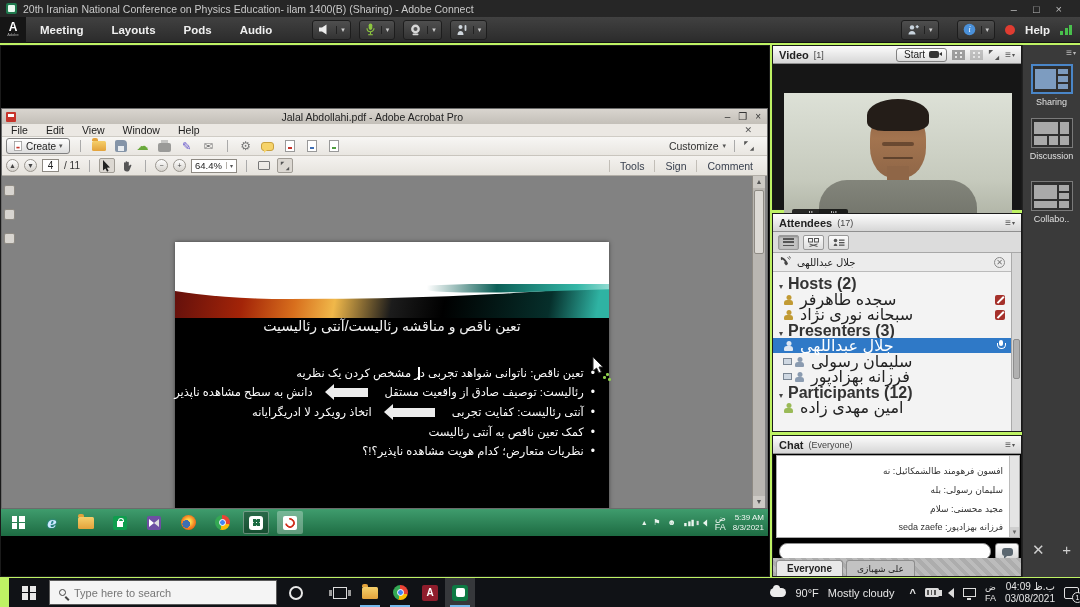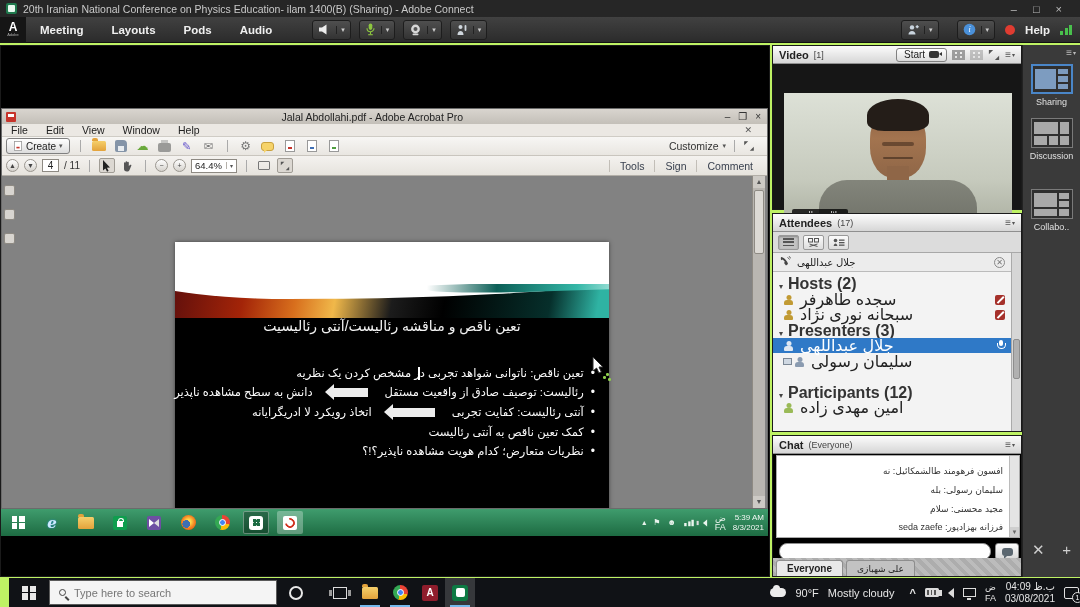--- a/index.html
+++ b/index.html
@@ -556,21 +556,21 @@
     <div style="margin-top:11px">
       <div class="thumb" style="grid-template-columns:1.4fr 1fr 1fr;grid-template-rows:1.4fr 1fr">
         <span class="b" style="grid-column:1/3"></span>
         <span class="b"></span>
         <span class="b"></span>
         <span class="b"></span>
         <span class="b"></span>
       </div>
       <div class="laylabel">Discussion</div>
     </div>
-    <div style="margin-top:28px">
+    <div style="margin-top:20px">
       <div class="thumb" style="grid-template-columns:2.2fr 1fr;grid-template-rows:1fr 1fr 1fr">
         <span class="b" style="grid-row:1/3"></span>
         <span class="b"></span>
         <span class="b"></span>
         <span class="b"></span>
         <span class="b"></span>
       </div>
       <div class="laylabel">Collabo..</div>
     </div>
     <div style="position:absolute;left:0;right:0;bottom:18px;display:flex;justify-content:space-around">
@@ -635,20 +635,25 @@
       </div>
       <div class="mrow sel" style="top:66px">
         <span class="pers" style="--c:#dfe8f2"></span>
         <span style="direction:rtl">جلال عبداللهی</span>
         <span class="wmic"></span>
       </div>
       <div class="mrow" style="top:82px">
         <span class="scr"></span>
         <span class="pers" style="--c:#8a9bb0"></span>
         <span style="direction:rtl">سلیمان رسولی</span>
+      </div>
+      <div class="mrow" style="top:97px">
+        <span class="scr"></span>
+        <span class="pers" style="--c:#8a9bb0"></span>
+        <span style="direction:rtl">فرزانه بهزادپور</span>
       </div>
       <div class="grow" style="top:113px">
         <span class="tri"></span>
         <span>Participants (12)</span>
       </div>
       <div class="mrow" style="top:128px">
         <span class="pers" style="--c:#9aba57"></span>
         <span style="direction:rtl">امین مهدی زاده</span>
       </div>
     </div>

